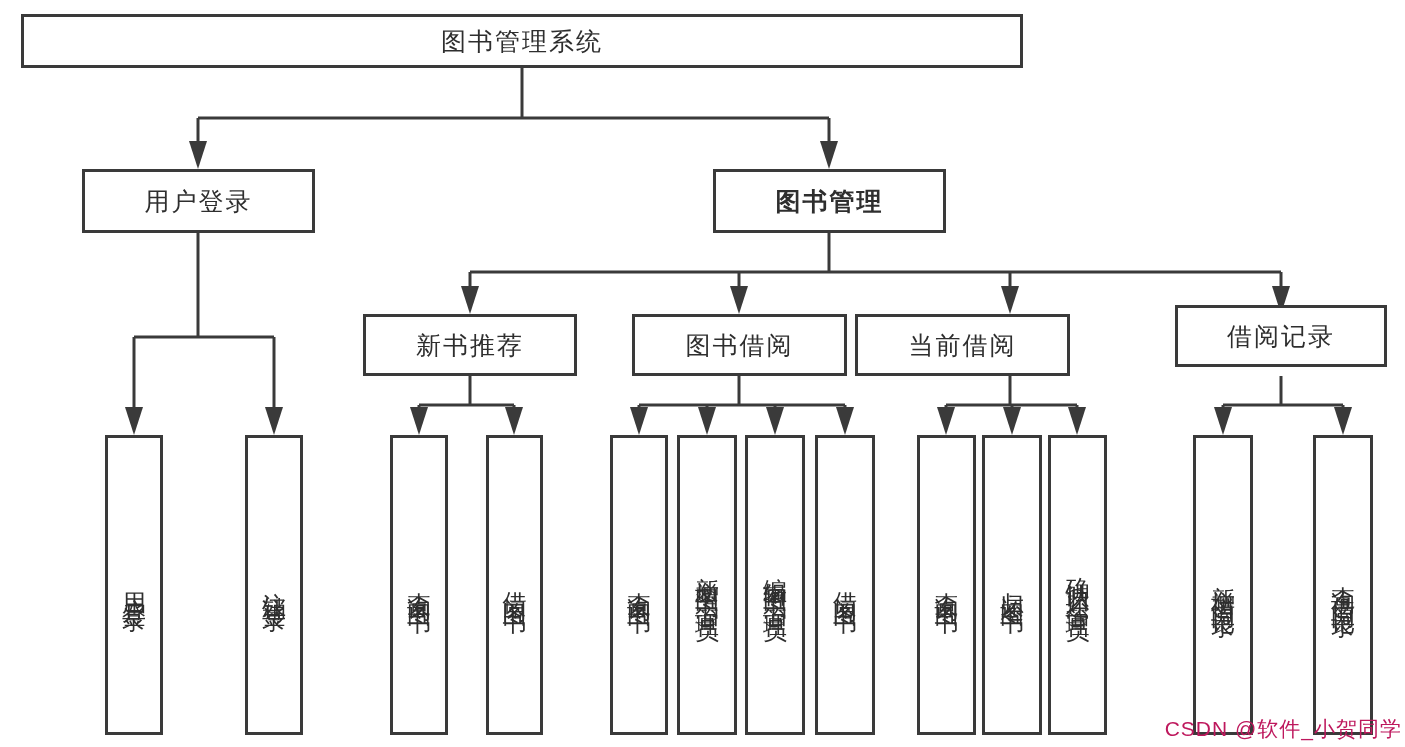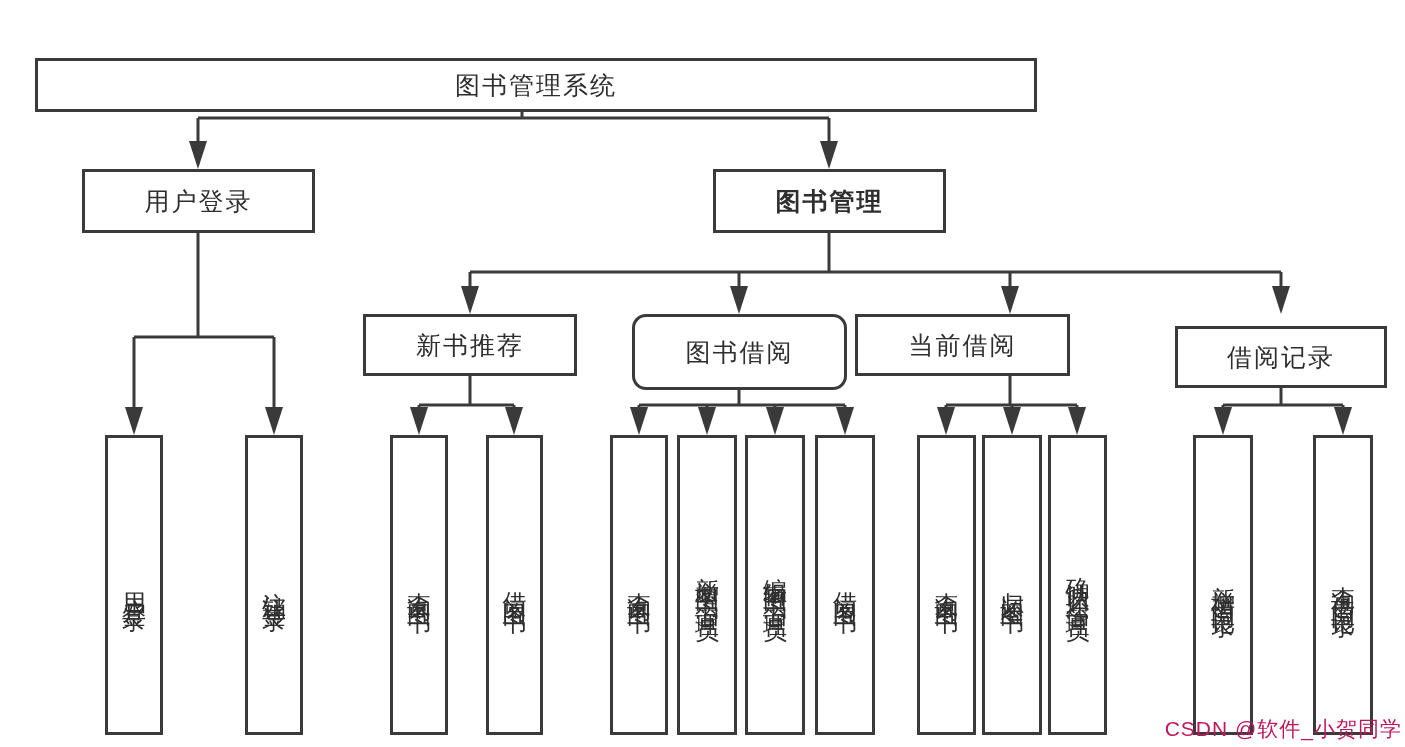--- a/index.html
+++ b/index.html
@@ -109,41 +109,41 @@
     <g>
       <path class="line" d="M1281 376 L1281 405"></path>
       <path class="line" d="M1223 405 L1343 405"></path>
       <path class="line" d="M1223 405 L1223 412"></path>
       <path class="tri" d="M1214 407 L1232 407 L1223 435 Z"></path>
       <path class="line" d="M1343 405 L1343 412"></path>
       <path class="tri" d="M1334 407 L1352 407 L1343 435 Z"></path>
     </g>
   </svg>
 
-  <div class="node" style="left:35px; top:14px; width:1002px; height:54px;margin-top:44px;">
+  <div class="node" style="left:21px; top:14px; width:1002px; height:54px;">
     <span>图书管理系统</span>
   </div>
 
   <div class="node" style="left:82px; top:169px; width:233px; height:64px;">
     <span>用户登录</span>
   </div>
   <div class="node" style="left:713px; top:169px; width:233px; height:64px;font-weight:bold;">
     <span>图书管理</span>
   </div>
 
   <div class="node" style="left:363px; top:314px; width:214px; height:62px;">
     <span>新书推荐</span>
   </div>
-  <div class="node" style="left:632px; top:314px; width:215px; height:76px;border-radius:14px;">
+  <div class="node" style="left:632px; top:314px; width:215px; height:62px;">
     <span>图书借阅</span>
   </div>
   <div class="node" style="left:855px; top:314px; width:215px; height:62px;">
     <span>当前借阅</span>
   </div>
-  <div class="node" style="left:1175px; top:326px; width:212px; height:62px;">
+  <div class="node" style="left:1175px; top:305px; width:212px; height:62px;">
     <span>借阅记录</span>
   </div>
 
   <div class="node leaf" style="left:105px; top:435px; width:58px; height:300px;">
     <span>用户登录</span>
   </div>
   <div class="node leaf" style="left:245px; top:435px; width:58px; height:300px;">
     <span>注销登录</span>
   </div>
 

